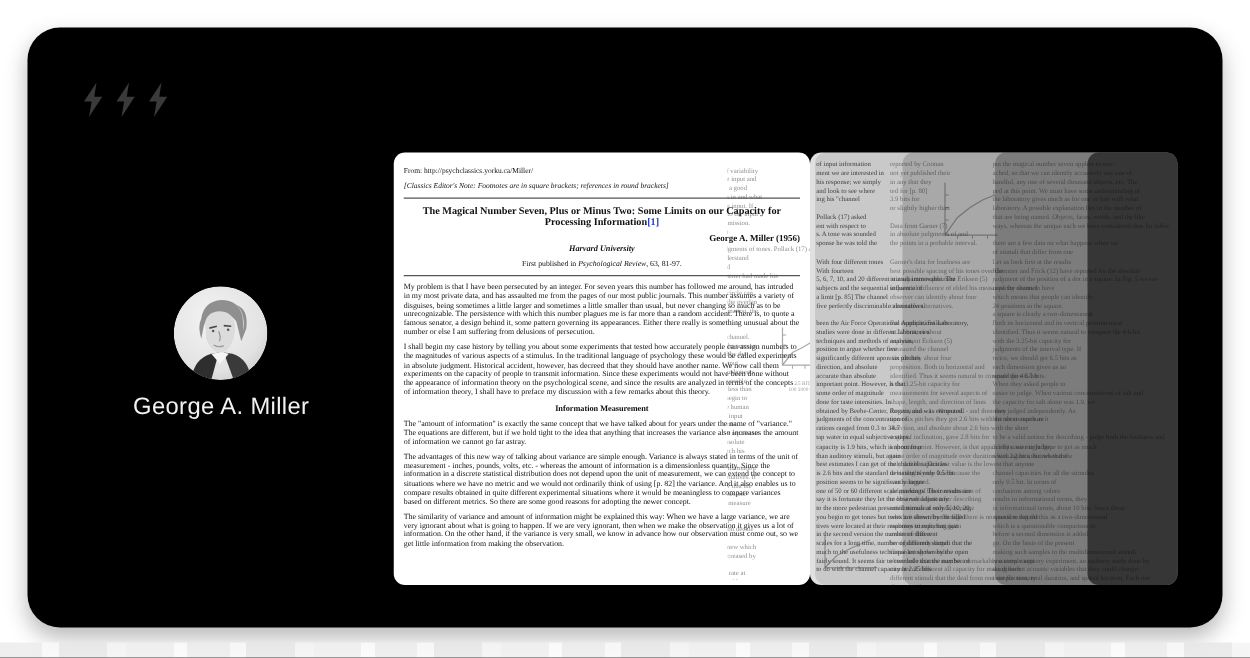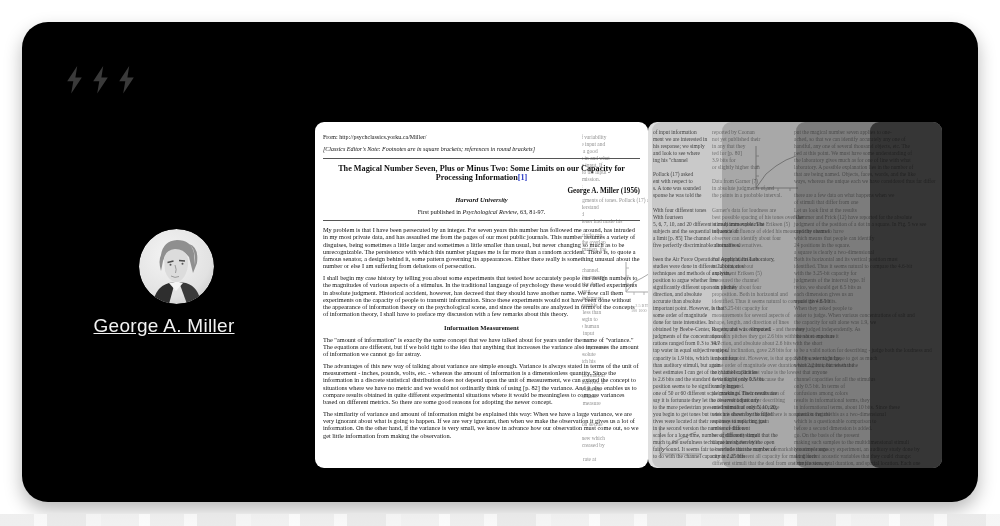--- a/index.html
+++ b/index.html
@@ -9,22 +9,22 @@
   
   .panel{position:absolute;left:22px;top:22px;width:956px;height:480px;background:#000;
          border-radius:26px;box-shadow:0 8px 18px rgba(0,0,0,.28);}
 
   
   .bolts{position:absolute;left:44px;top:44px;display:flex;gap:9px;}
   .bolts svg{display:block;}
 
   
   .avatar{position:absolute;left:117px;top:207px;width:75px;height:75px;border-radius:50%;overflow:hidden;}
-  .profile-name{position:absolute;left:27px;top:293px;width:230px;text-align:center;
-                color:#f2f2f2;font-size:19px;letter-spacing:.3px;text-decoration:underline;}
+  .profile-name{position:absolute;left:40px;top:293px;width:230px;text-align:center;
+                color:#f2f2f2;font-size:19px;letter-spacing:.3px;}
 
   
   .stack{position:absolute;left:293px;top:100px;width:548px;height:346px;}
 
   .paper{position:absolute;left:0;top:0;width:333px;height:346px;background:#fff;border-radius:9px;
          font-family:"Liberation Serif",serif;color:#111;overflow:hidden;}
   .paper-inner{padding:12px 8px 8px 8px;font-size:6.3px;line-height:1.15;}
   .paper p{margin:4.6px 0;text-align:left;}
   .src{font-size:6px;margin:0 0 5px 0;}
   .note{font-size:6px;font-style:italic;margin:0 0 4px 0;}

